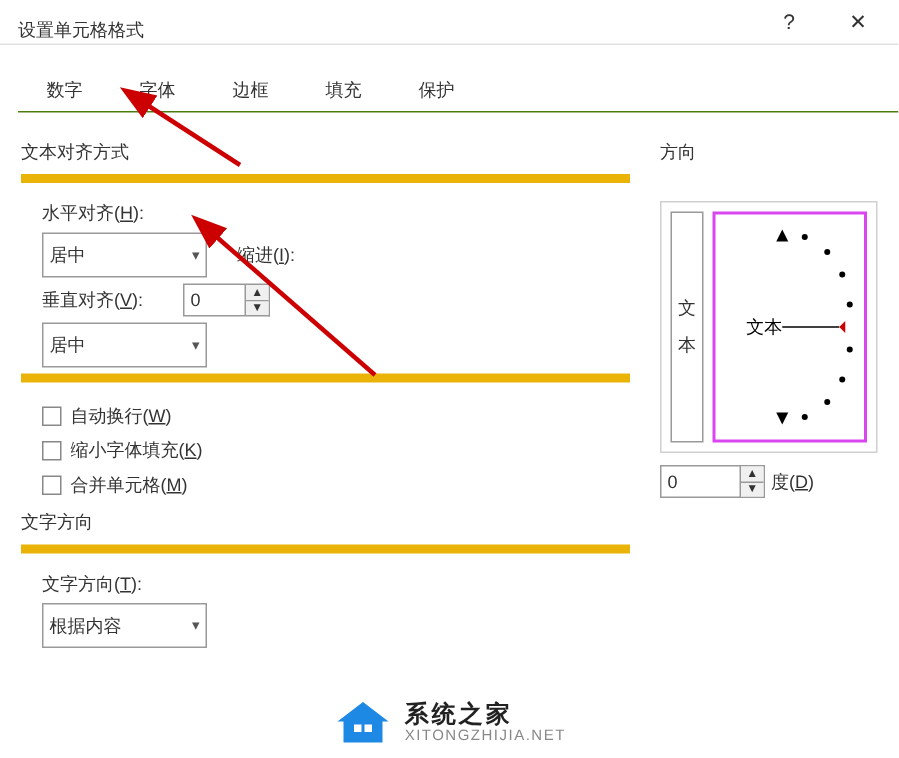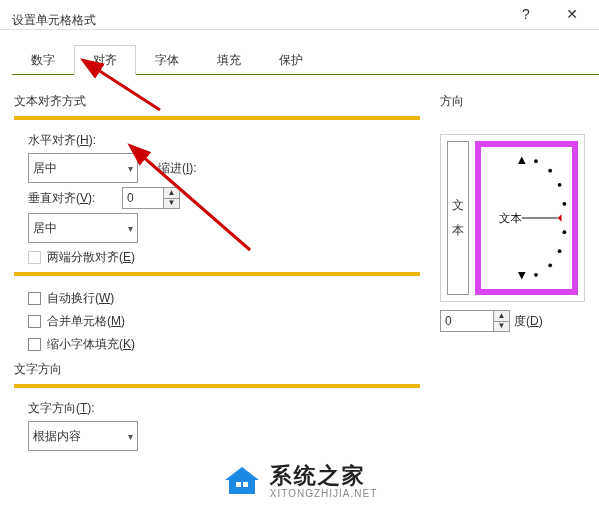--- a/index.html
+++ b/index.html
@@ -6,62 +6,62 @@
   body{margin:0;background:#fff;width:599px;height:505px;position:relative;overflow:hidden}
   .titlebar{height:30px;display:flex;align-items:flex-end;padding:0 4px;border-bottom:1px solid #e0e0e0}
   .titlebar .title{padding-left:8px;flex:1}
   .titlebar .btn{width:46px;height:30px;display:flex;align-items:center;justify-content:center;font-size:14px}
   .tabs{display:flex;margin:14px 0 0 12px;border-bottom:1px solid #4d7c0f}
   .tab{padding:6px 18px;border:1px solid transparent;border-bottom:none;position:relative;top:1px;cursor:pointer}
   .tab.active{border-color:#d0d0d0;background:#fff}
   .panel{padding:10px 14px 0 14px;display:flex;gap:20px}
   .left{flex:1}
   .group-title{margin:8px 0 6px 0}
-  .group{border-top:4px solid #eab308;margin-top:2px;padding-top:8px}
+  .group{border-top:6px solid #eab308;margin-top:2px;padding-top:8px}
   .row{margin:4px 0 4px 14px}
   .select{width:110px;height:30px;border:1px solid #999;display:inline-flex;align-items:center;justify-content:space-between;padding:0 4px;background:#fff}
   .select .caret{font-size:10px;color:#555}
   .spin{display:inline-flex;align-items:center}
   .spin input{width:42px;height:22px;border:1px solid #999;padding:0 4px}
   .spin .btns{display:flex;flex-direction:column;border:1px solid #999;border-left:none;height:22px;width:16px}
   .spin .btns div{flex:1;display:flex;align-items:center;justify-content:center;font-size:8px;line-height:1;background:#f0f0f0}
   .spin .btns div:first-child{border-bottom:1px solid #999}
   .chk{display:flex;align-items:center;gap:6px;margin:6px 0 6px 14px}
   .chk .box{width:13px;height:13px;border:1px solid #888;background:#fff}
   .chk.dis{color:#aaa}
   .chk.dis .box{border-color:#ccc}
   .label{color:#333}
   .accel{text-decoration:underline}
   .right{width:145px}
   .orient-box{border:1px solid #d0d0d0;height:168px;margin-top:24px;padding:6px;display:flex;gap:6px}
   .vert{width:22px;border:1px solid #999;display:flex;flex-direction:column;align-items:center;justify-content:center;gap:8px;font-size:12px}
-  .dial{flex:1;border:6px solid #d946ef;position:relative}
+  .dial{flex:1;border:2px solid #d946ef;position:relative}
   .deg-row{display:flex;align-items:center;gap:4px;margin-top:8px}
   .deg-row input{width:54px;height:22px;border:1px solid #999;padding:0 4px}
   .watermark{position:absolute;bottom:6px;left:0;right:0;display:flex;align-items:center;justify-content:center;gap:8px}
   .wm-text{display:flex;flex-direction:column;line-height:1.1}
-  .wm1{font-size:22px;font-weight:bold;color:#222;letter-spacing:2px}
+  .wm1{font-size:16px;font-weight:bold;color:#222;letter-spacing:2px}
   .wm2{font-size:10px;color:#888;letter-spacing:1px}
   svg.arrow{position:absolute;pointer-events:none}
   .inline-gap{display:inline-block;width:20px}
   .muted{color:#aaa}
 </style>
 </head>
 <body>
 
 <div class="titlebar">
   <div class="title">设置单元格格式</div>
   <div class="btn">?</div>
   <div class="btn">✕</div>
 </div>
 
 <div class="tabs">
   <div class="tab">数字</div>
-  <div class="tab active">对齐</div>
   <div class="tab">字体</div>
+  <div class="tab">边框</div>
   <div class="tab">填充</div>
   <div class="tab">保护</div>
 </div>
 
 <div class="panel">
   <div class="left">
 
     <div class="group-title">文本对齐方式</div>
     <div class="group">
       <div class="row">
@@ -85,38 +85,34 @@
               <div>▼</div>
             </span>
         </span>
       </div>
       <div class="row">
         <div class="select">
           <span>居中</span>
           <span class="caret">▾</span>
         </div>
       </div>
-      <div class="chk dis">
-        <span class="box"></span>
-        <span><span>两端分散对齐(</span><span class="accel">E</span><span>)</span></span>
-      </div>
     </div>
 
     <div class="group">
       <div class="chk">
         <span class="box"></span>
         <span><span>自动换行(</span><span class="accel">W</span><span>)</span></span>
       </div>
       <div class="chk">
         <span class="box"></span>
-        <span><span>合并单元格(</span><span class="accel">M</span><span>)</span></span>
+        <span><span>缩小字体填充(</span><span class="accel">K</span><span>)</span></span>
       </div>
       <div class="chk">
         <span class="box"></span>
-        <span><span>缩小字体填充(</span><span class="accel">K</span><span>)</span></span>
+        <span><span>合并单元格(</span><span class="accel">M</span><span>)</span></span>
       </div>
     </div>
 
     <div class="group-title">文字方向</div>
     <div class="group">
       <div class="row">
         <span class="label"><span>文字方向(</span><span class="accel">T</span><span>):</span></span>
       </div>
       <div class="row">
         <div class="select">

